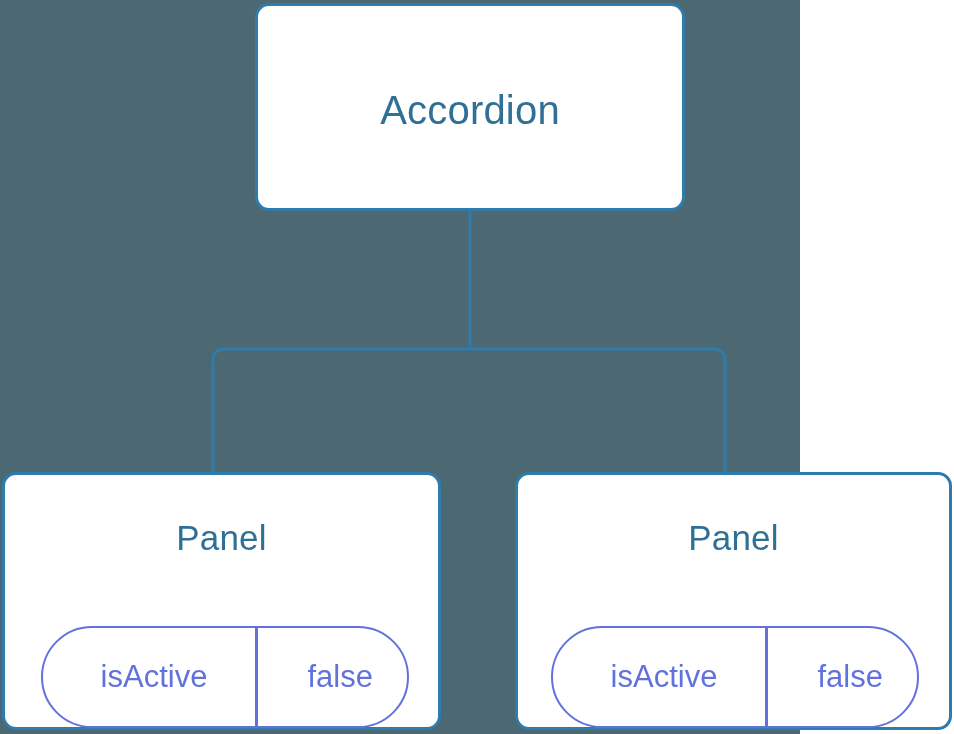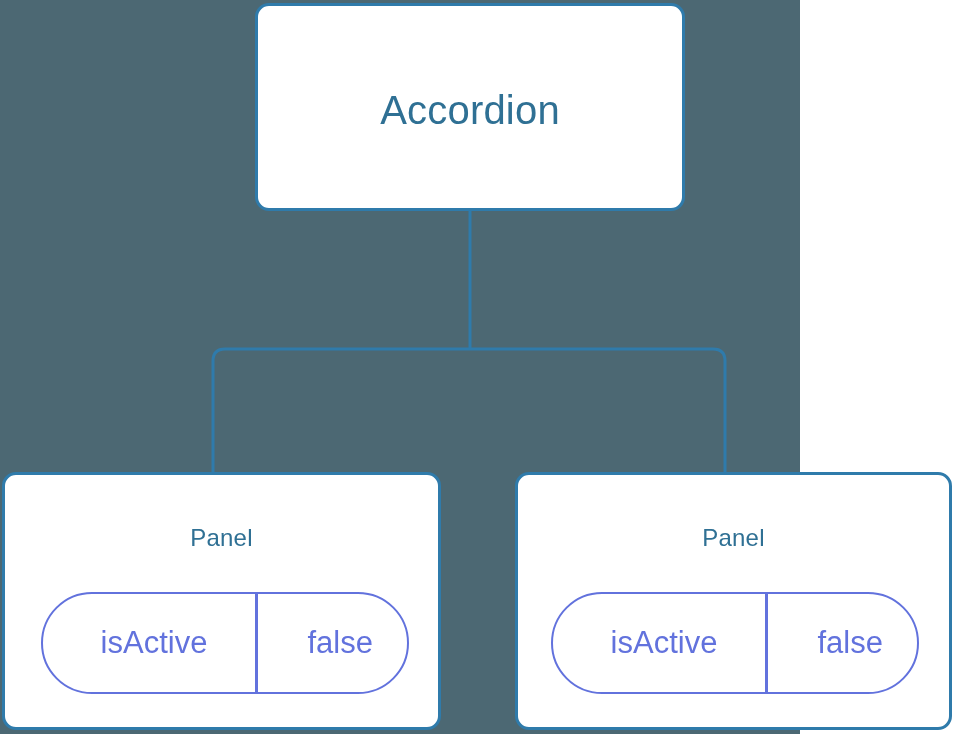--- a/index.html
+++ b/index.html
@@ -64,33 +64,34 @@
     white-space: nowrap;
   }
   .node-root .node-title {
     top: 82px;
     font-size: 40px;
     line-height: 44px;
   }
   .node-leaf-left .node-title,
   .node-leaf-right .node-title {
     top: 45px;
-    font-size: 24px;
+    font-size: 35px;
     line-height: 36px;
   }
   .prop-pill {
     position: absolute;
     display: flex;
     align-items: stretch;
     height: 102px;
     border: 2.5px solid #6272dd;
     border-radius: 51px;
     box-sizing: border-box;
     background: #ffffff;
     overflow: hidden;
+    margin-top: 34px;
   }
   .node-leaf-left .prop-pill {
     left: 36px;
     top: 117px;
     width: 368px;
   }
   .node-leaf-right .prop-pill {
     left: 33px;
     top: 117px;
     width: 368px;

